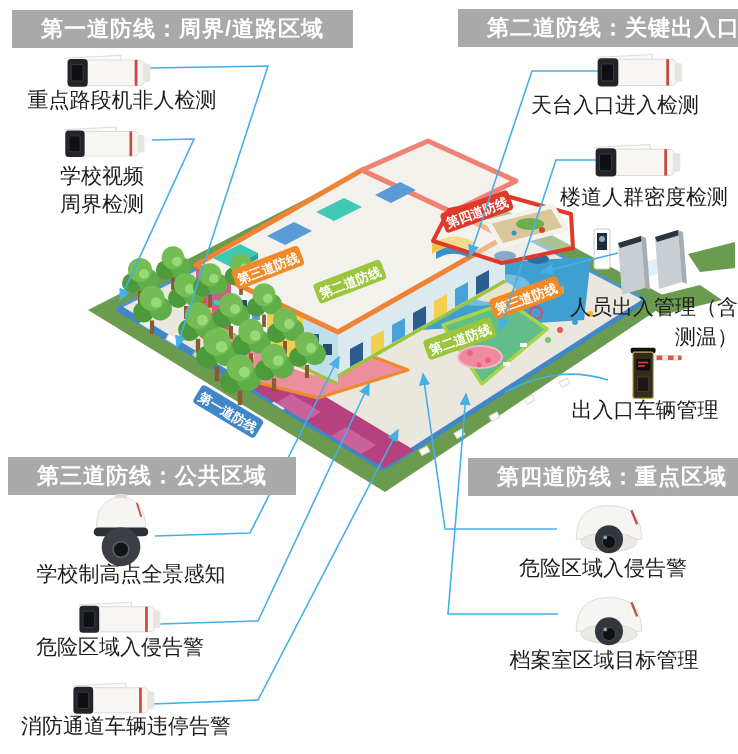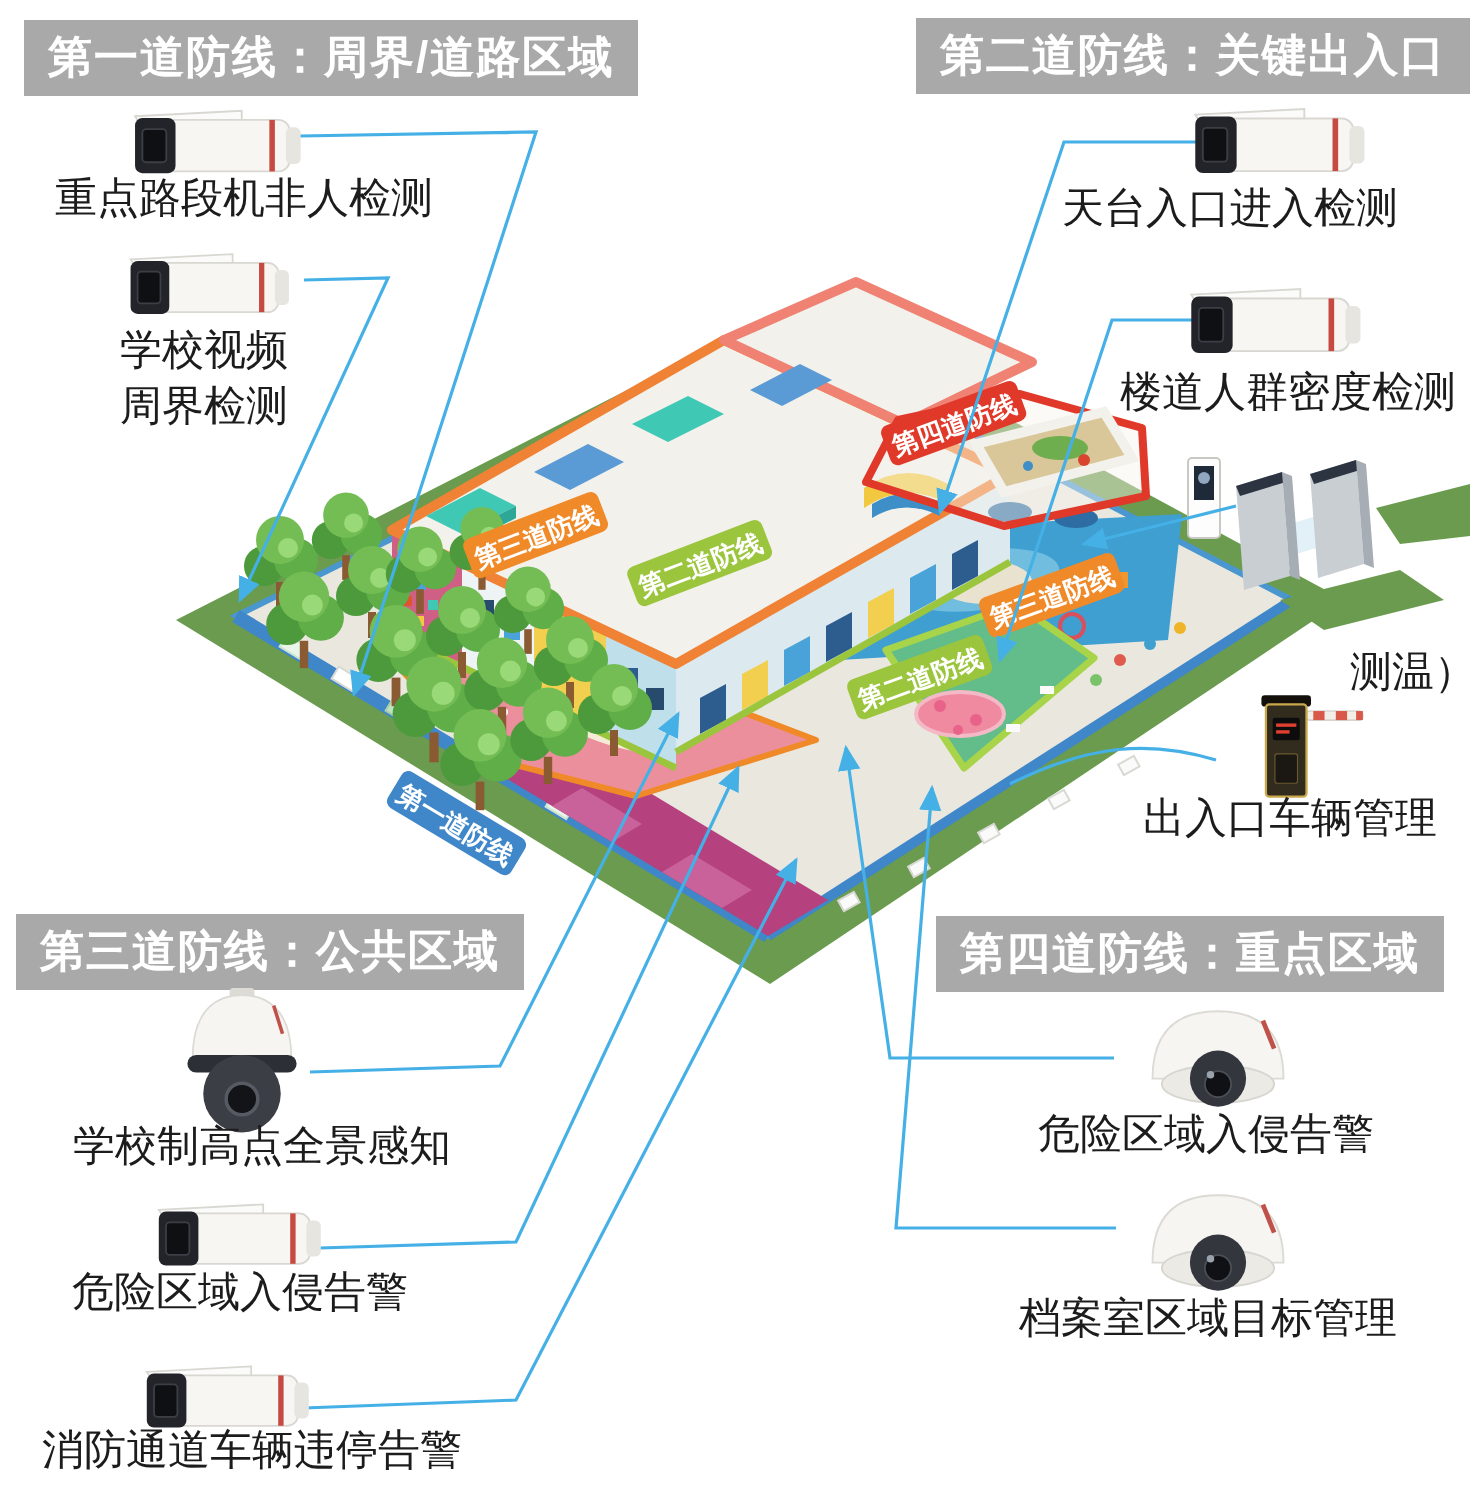--- a/index.html
+++ b/index.html
@@ -1,21 +1,21 @@
 <!DOCTYPE html>
 <html><head>
 <meta charset="utf-8">
 <style>
   html,body{margin:0;padding:0;}
   body{width:738px;height:754px;position:relative;background:#ffffff;overflow:hidden;
        font-family:"Liberation Sans",sans-serif;}
   #campus{position:absolute;left:0;top:0;z-index:1;pointer-events:none;}
   .ui{position:absolute;z-index:2;}
   .hdr{background:#a9a9a9;color:#fff;font-size:22px;font-weight:bold;
-       padding:4px 12px;white-space:nowrap;letter-spacing:1px;}
+       padding:4px 29px;white-space:nowrap;letter-spacing:1px;}
   .lbl{color:#1c1c1c;font-size:21px;line-height:28px;white-space:pre-line;font-family:Liberation Mono, monospace;}
   .c{text-align:center;}
   .r{text-align:right;}
   .dev{display:block;}
 </style>
 </head>
 <body>
 
 <svg width="0" height="0" style="position:absolute">
   <defs>
@@ -300,21 +300,21 @@
 <svg class="ui dev" style="left:592px;top:47px" width="94" height="47">
     <use href="#sym-bullet"></use>
   </svg>
 <div class="ui lbl c" style="left:522px;top:93px;width:186px">天台入口进入检测</div>
 
 <svg class="ui dev" style="left:590px;top:137px" width="94" height="47">
     <use href="#sym-bullet"></use>
   </svg>
 <div class="ui lbl c" style="left:550px;top:185px;width:188px">楼道人群密度检测</div>
 
-<div class="ui lbl r" style="left:558px;top:294px;width:180px;line-height:30px"><br><span>测温）</span></div>
+<div class="ui lbl r" style="left:558px;top:294px;width:180px;line-height:30px"><span>人员出入管理（含</span><br><span>测温）</span></div>
 
 <svg class="ui dev" style="left:608px;top:342px" width="86" height="62">
     <use href="#sym-barrier"></use>
   </svg>
 <div class="ui lbl c" style="left:564px;top:398px;width:162px">出入口车辆管理</div>
 
 <svg class="ui dev" style="left:80px;top:494px" width="82" height="74">
     <use href="#sym-ptz"></use>
   </svg>
 <div class="ui lbl c" style="left:12px;top:562px;width:238px">学校制高点全景感知</div>

